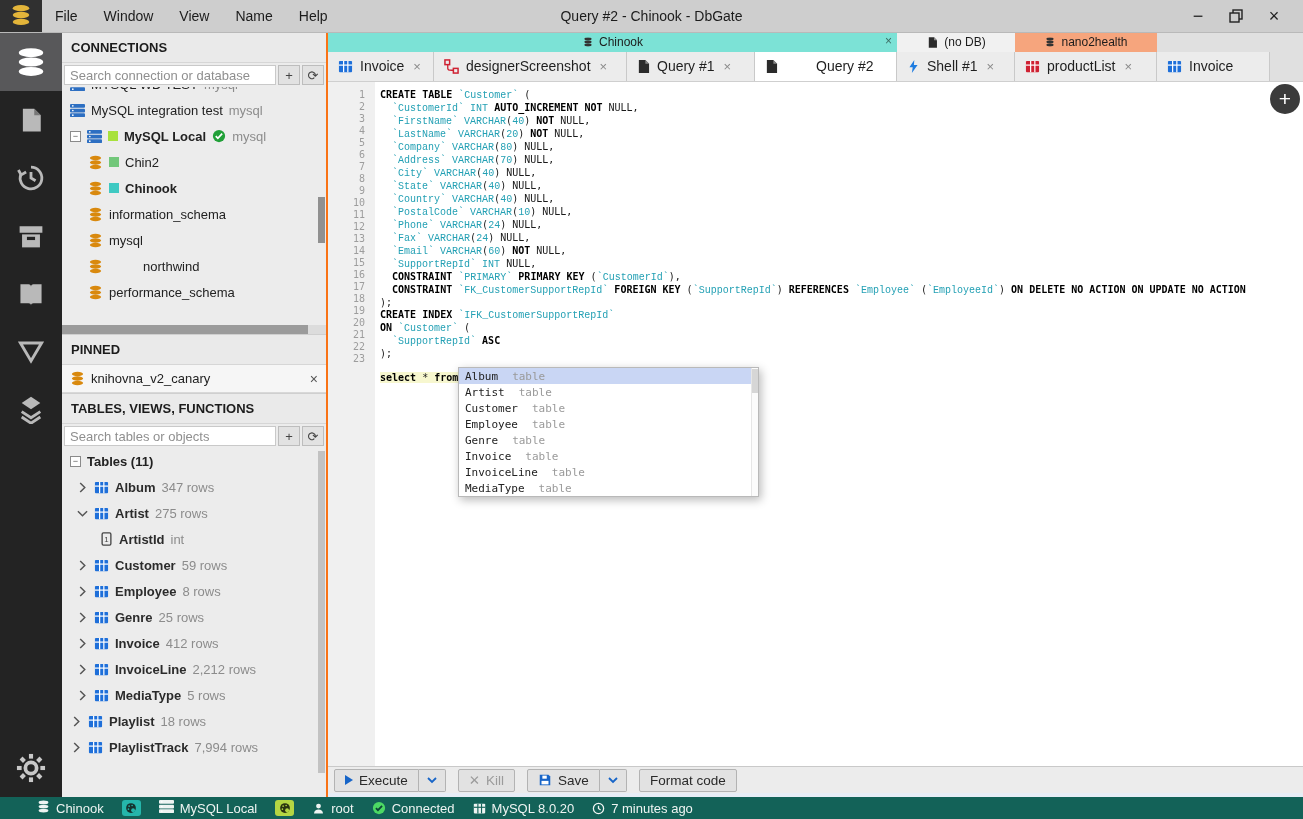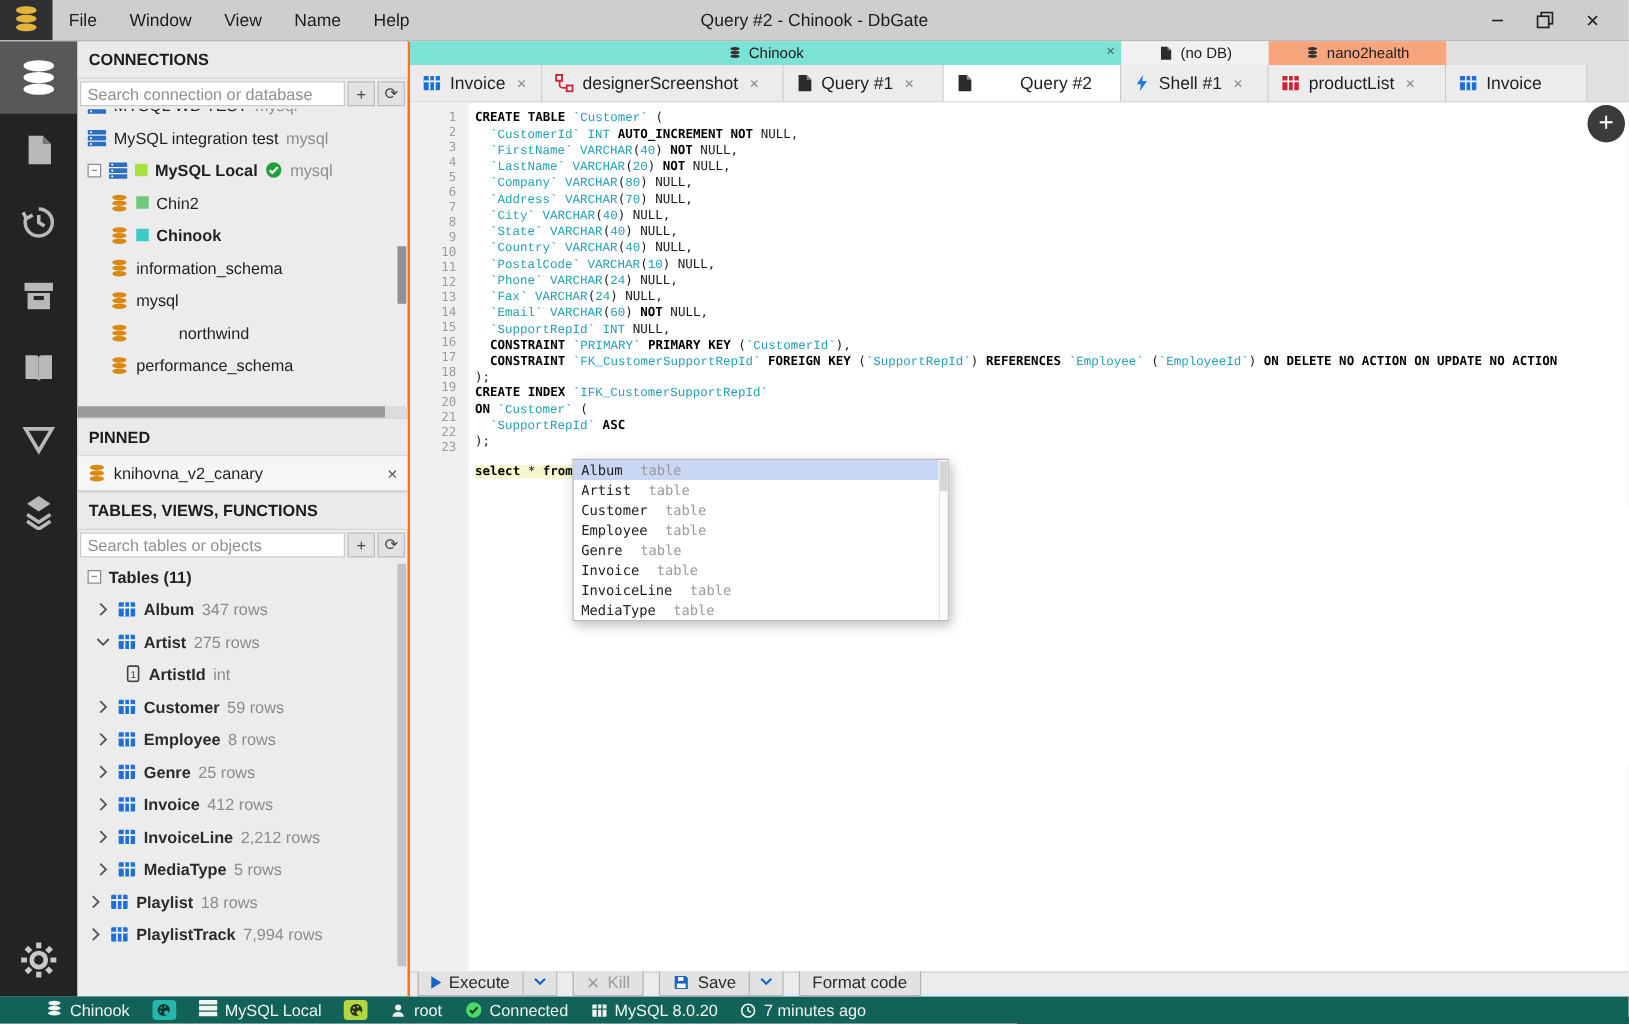--- a/index.html
+++ b/index.html
@@ -68,21 +68,21 @@
   .hl-line{background:#f7f7cf;}
   .cursor{display:inline-block;width:2px;height:11px;background:#000;vertical-align:text-bottom;}
 
   .autocomplete{position:absolute;left:130px;top:285px;width:301px;background:#fff;border:1px solid #b9b9b9;box-shadow:2px 3px 9px rgba(0,0,0,.28);font-family:"DejaVu Sans Mono",monospace;font-size:11px;padding-right:7px;}
   .ac-row{height:16px;display:flex;align-items:center;padding:0 6px;white-space:nowrap;}
   .ac-row.sel{background:#c9d6f4;}
   .ac-kind{color:#9a9a9a;margin-left:14px;}
   .ac-sb{position:absolute;top:0;right:0;bottom:0;width:7px;border-left:1px solid #e6e6e6;background:#fbfbfb;}
   .ac-sb-thumb{position:absolute;top:1px;right:0;width:6px;height:24px;background:#d6d6d6;}
 
-  .toolbar{height:20px;background:#ececec;border-top:1px solid #c9c9c9;display:flex;align-items:center;padding:0 6px;gap:12px;border-bottom:4px solid #e7edf6;flex-shrink:0;}
+  .toolbar{height:31px;background:#ececec;border-top:1px solid #c9c9c9;display:flex;align-items:center;padding:0 6px;gap:12px;border-bottom:4px solid #e7edf6;flex-shrink:0;}
   .btn-group{display:flex;}
   .tb-btn{height:23px;border:1px solid #b3b3b3;background:#e2e2e2;display:flex;align-items:center;gap:6px;padding:0 10px;font-size:13.5px;color:#2a2a2a;border-radius:2px;}
   .btn-group .tb-btn:first-child{border-radius:2px 0 0 2px;}
   .btn-group .tb-btn.chev-part{border-left:none;padding:0 8px;border-radius:0 2px 2px 0;}
   .tb-btn.disabled{color:#9b9b9b;}
   .play-tri{width:0;height:0;border-left:8px solid #1765c8;border-top:5px solid transparent;border-bottom:5px solid transparent;}
 
   
   .statusbar{height:22px;background:#136258;color:#eef4f2;display:flex;align-items:center;gap:18px;padding-left:37px;font-size:13px;}
   .sb-item{display:flex;align-items:center;gap:6px;white-space:nowrap;}

